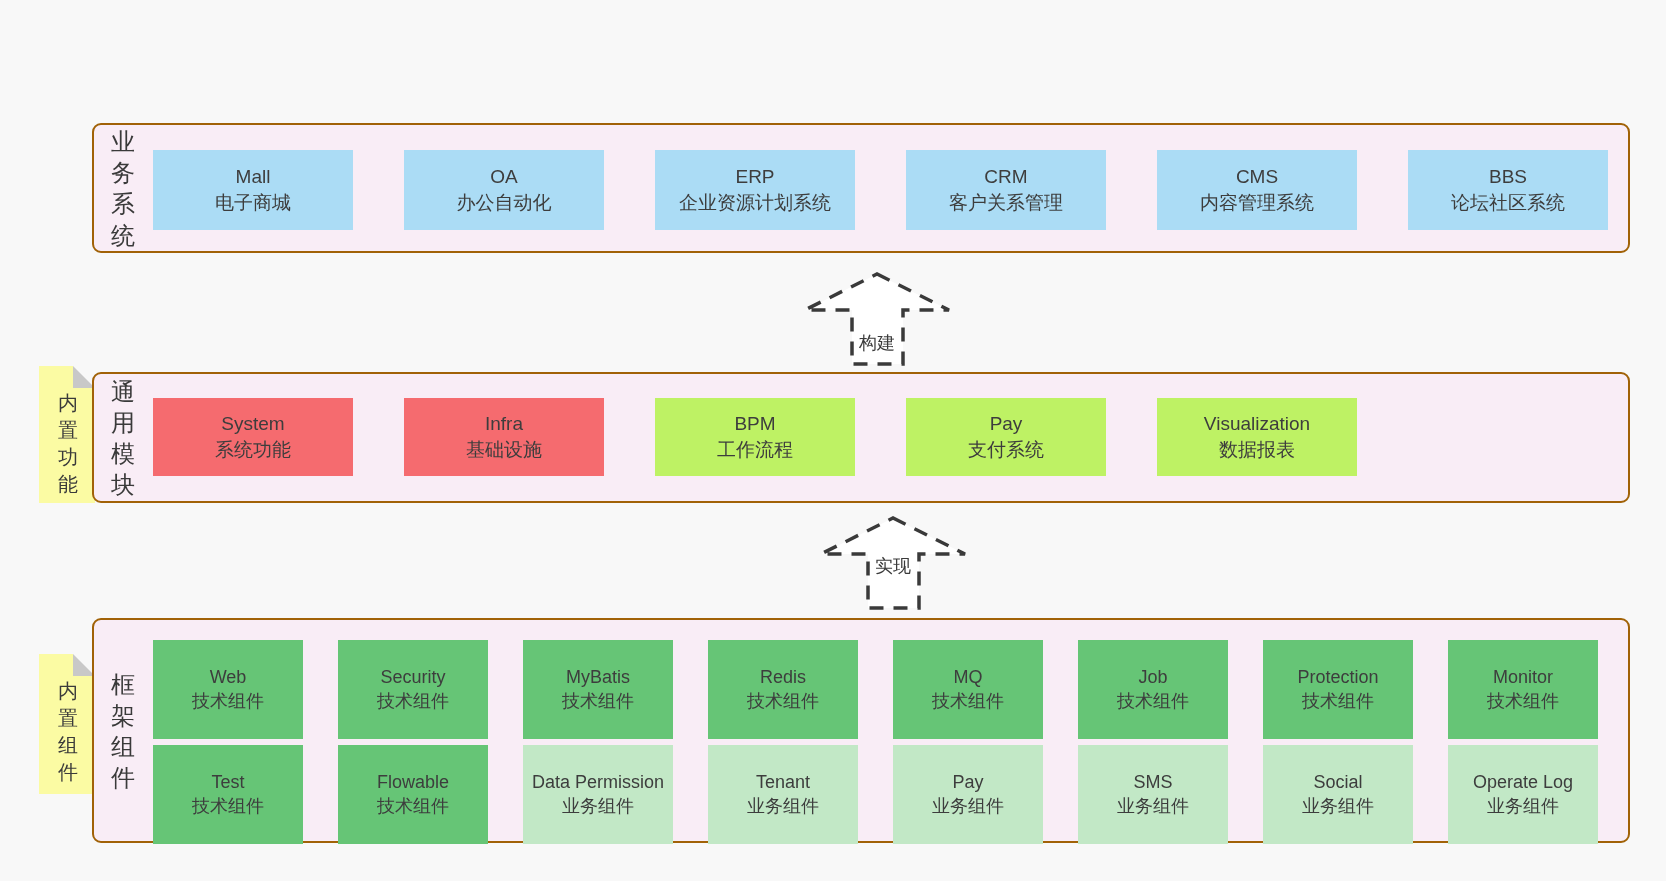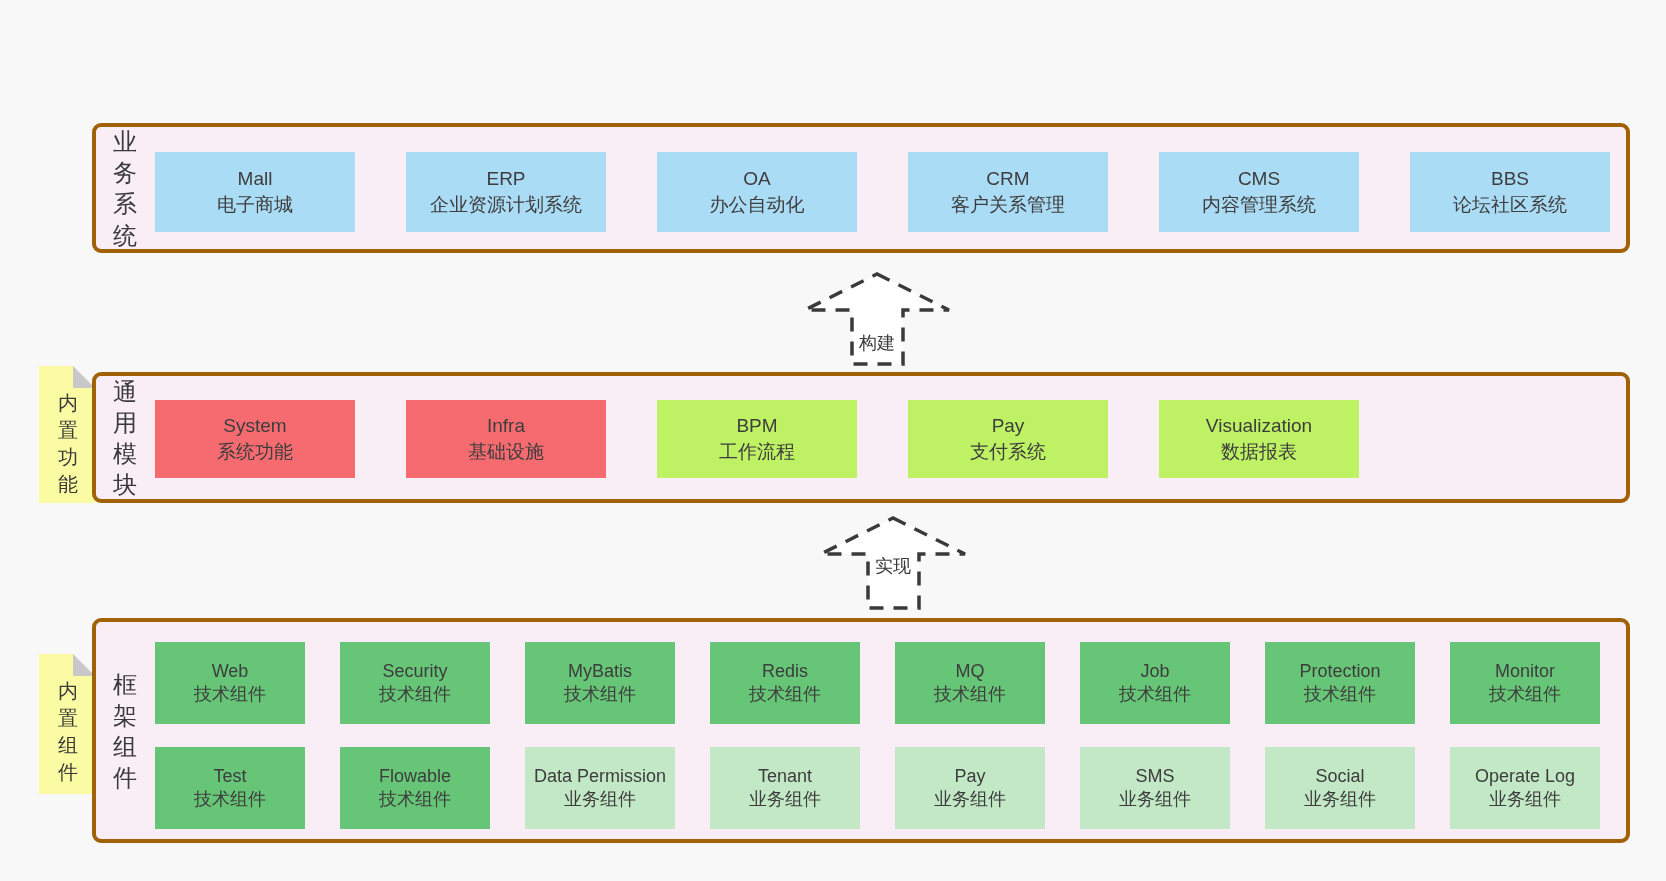--- a/index.html
+++ b/index.html
@@ -1,41 +1,41 @@
 <!DOCTYPE html>
 <html><head>
 <meta charset="utf-8">
 <style>
   html,body{margin:0;padding:0;}
   .stage{position:relative;width:1666px;height:881px;background:#f8f8f8;
          font-family:"Liberation Sans",sans-serif;color:#3c3c3c;overflow:hidden;}
 
   
   .p{position:absolute;left:92px;width:1538px;background:#f9edf6;
-     border:4px solid #a16207;border-radius:9px;box-sizing:border-box;}
+     border:2px solid #a16207;border-radius:9px;box-sizing:border-box;}
   #panel1{top:123px;height:130px;}
   #panel2{top:372px;height:131px;}
   #panel3{top:618px;height:225px;}
 
   .vl{position:absolute;left:15px;top:50%;transform:translateY(-50%);
       width:28px;font-size:24px;line-height:1.3;text-align:center;
       word-break:break-all;color:#3a3a3a;}
 
   .row{position:absolute;left:59px;display:flex;gap:51px;}
   #panel1 .row{top:25px;}
   #panel2 .row{top:24px;}
   #panel3 .row{gap:35px;}
   #panel3 .row.r1{top:20px;}
   #panel3 .row.r2{top:125px;}
 
   .bx{width:200px;height:80px;border-radius:0;display:flex;flex-direction:column;
       align-items:center;justify-content:center;text-align:center;
       font-size:19px;line-height:1.38;color:#3d3d3d;}
   #panel2 .bx{height:78px;}
-  #panel3 .bx{width:150px;height:82px;font-size:18px;line-height:1.3;}
+  #panel3 .bx{width:150px;height:99px;font-size:18px;line-height:1.3;}
 
   .c-blue{background:#abdcf5;}
   .c-red{background:#f56b6f;}
   .c-pink{background:#bef264;}
   .c-grn{background:#66c576;}
   .c-lgrn{background:#c2e8c6;}
 
   
   .sticky{position:absolute;left:39px;width:56px;background:#fbfba3;}
   #sticky1{top:366px;height:137px;}
@@ -68,26 +68,26 @@
   </div>
 
   <div class="p" id="panel1">
     <div class="vl">业务系统</div>
     <div class="row">
       <div class="bx c-blue">
         <div>Mall</div>
         <div>电子商城</div>
       </div>
       <div class="bx c-blue">
+        <div>OA</div>
+        <div>办公自动化</div>
+      </div>
+      <div class="bx c-blue">
         <div>ERP</div>
         <div>企业资源计划系统</div>
-      </div>
-      <div class="bx c-blue">
-        <div>OA</div>
-        <div>办公自动化</div>
       </div>
       <div class="bx c-blue">
         <div>CRM</div>
         <div>客户关系管理</div>
       </div>
       <div class="bx c-blue">
         <div>CMS</div>
         <div>内容管理系统</div>
       </div>
       <div class="bx c-blue">

